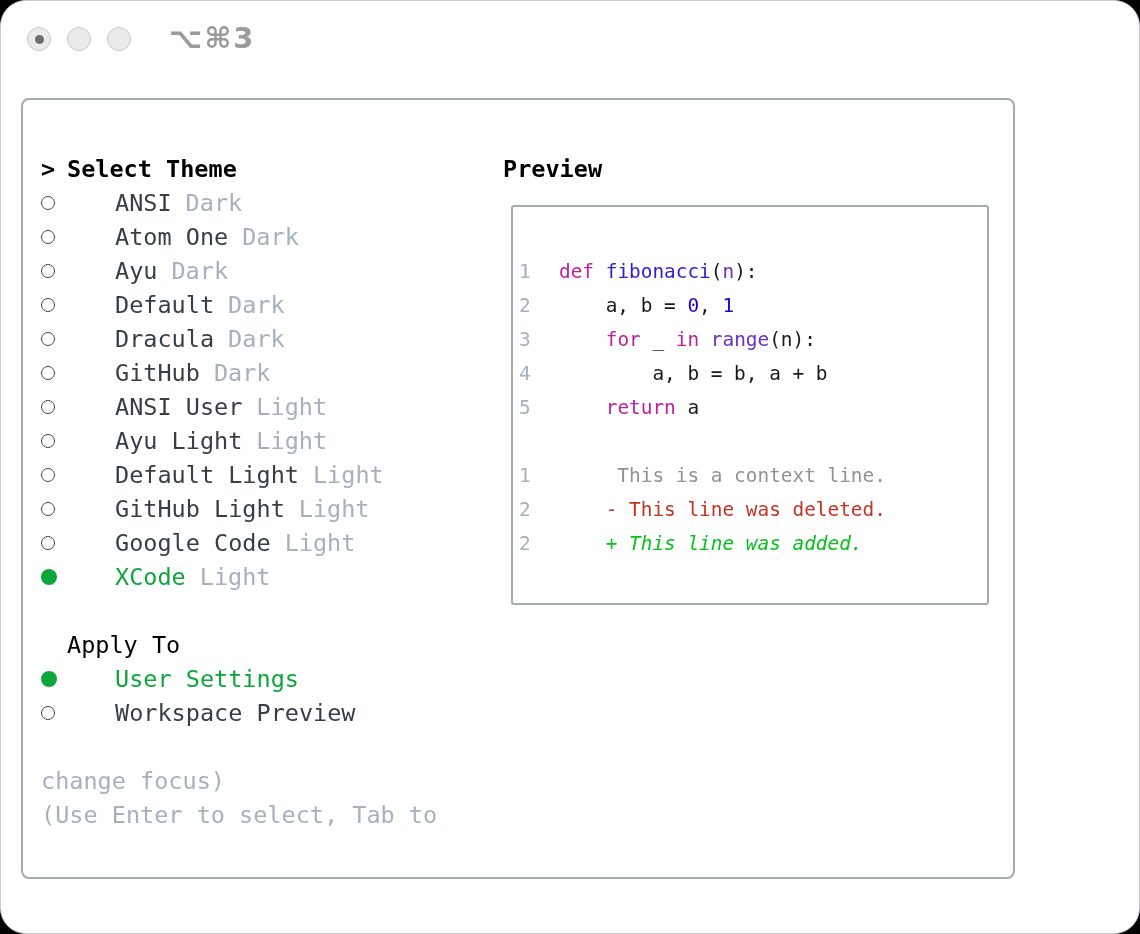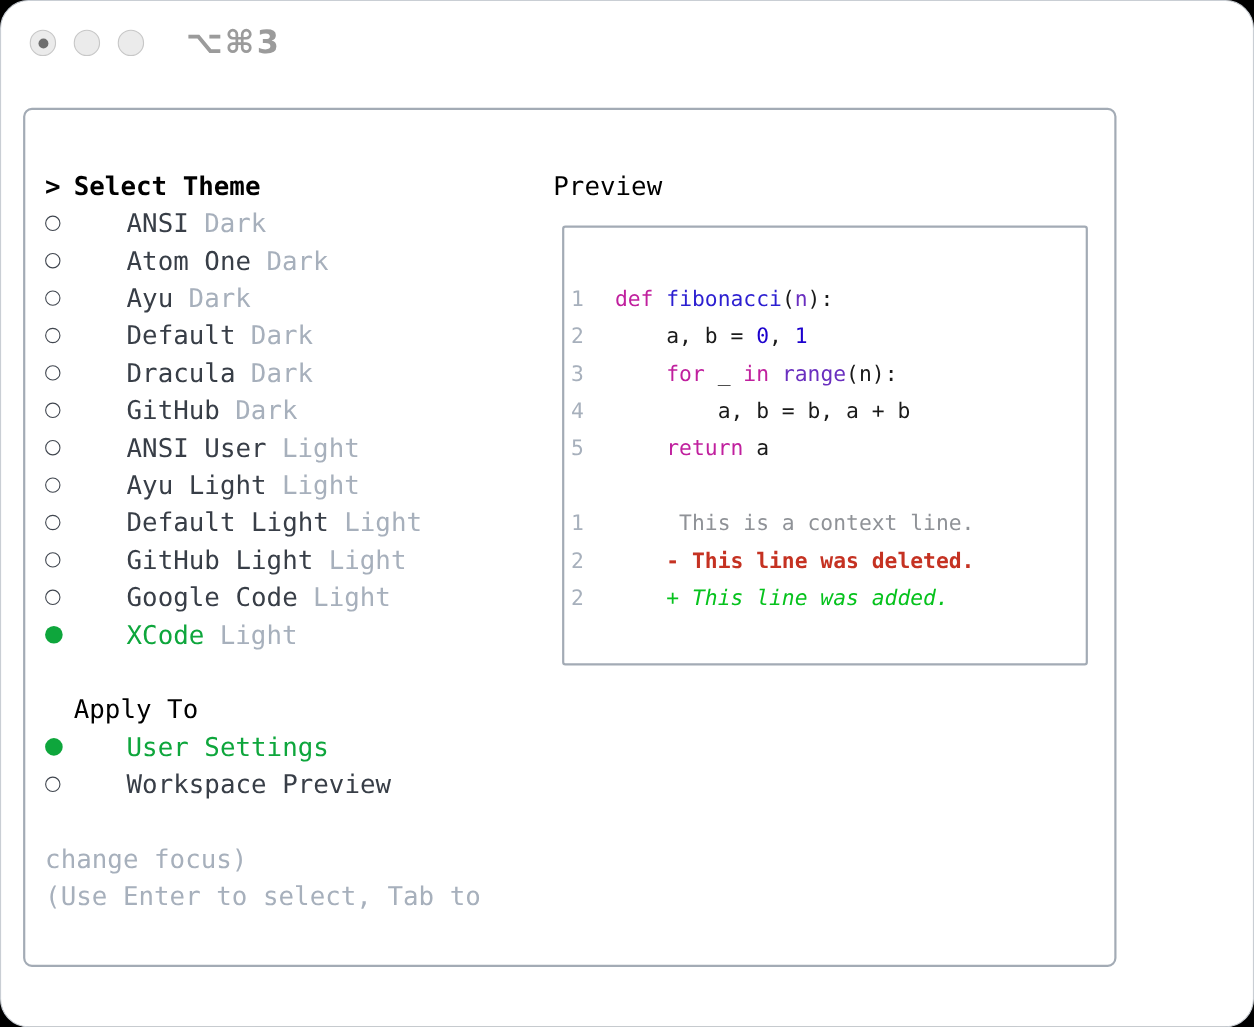--- a/index.html
+++ b/index.html
@@ -33,34 +33,34 @@
   .prompt{font-weight:bold;color:#000;}
   .section-title{font-weight:bold;color:#000;}
   .plain-title{color:#000;}
   .item-name{color:var(--c-item_text,#383e47);margin-left:48px;}
   .item-name.selected{color:var(--c-selection_green,#0ea63c);}
   .item-tag{color:var(--c-muted,#a7b0bc);margin-left:14px;}
   .spacer{height:34px;}
   .hint{color:var(--c-muted,#a7b0bc);height:34px;display:flex;align-items:center;white-space:pre;}
   
   .preview-title{position:absolute;left:480px;top:52px;height:34px;display:flex;align-items:center;
-    font-weight:normal;color:#000;}
+    font-weight:bold;color:#000;}
   .preview-box{position:absolute;left:488px;top:105px;width:478px;height:400px;
     border:2px solid var(--c-panel_border,#a3abb5);border-radius:3px;background:#fff;
     padding:48px 6px 0 6px;overflow:hidden;}
   .code-row{display:flex;height:34px;line-height:34px;white-space:pre;}
   .gutter{flex:0 0 12px;color:var(--c-muted,#a7b0bc);}
   .code-text{margin-left:28px;white-space:pre;color:#1a1a1a;}
   .seg-kw{color:var(--c-keyword,#c0209e);}
   .seg-fn{color:var(--c-function,#2c1fd1);}
   .seg-num{color:var(--c-number,#1c01ce);}
   .seg-bi{color:var(--c-builtin,#6a2fbf);}
   .seg-pl{color:#1a1a1a;}
   .seg-ctx{color:var(--c-diff_context,#8f9297);}
-  .seg-del{color:var(--c-diff_deleted,#c53222);font-weight:bold;}
+  .seg-del{color:var(--c-diff_deleted,#c53222);}
   .seg-add{color:var(--c-diff_added,#06c21d);font-style:italic;}
 </style>
 </head>
 <body>
 
 <div class="window">
 
   <div class="titlebar">
     <div class="traffic t1">
         <div class="innerdot"></div>

